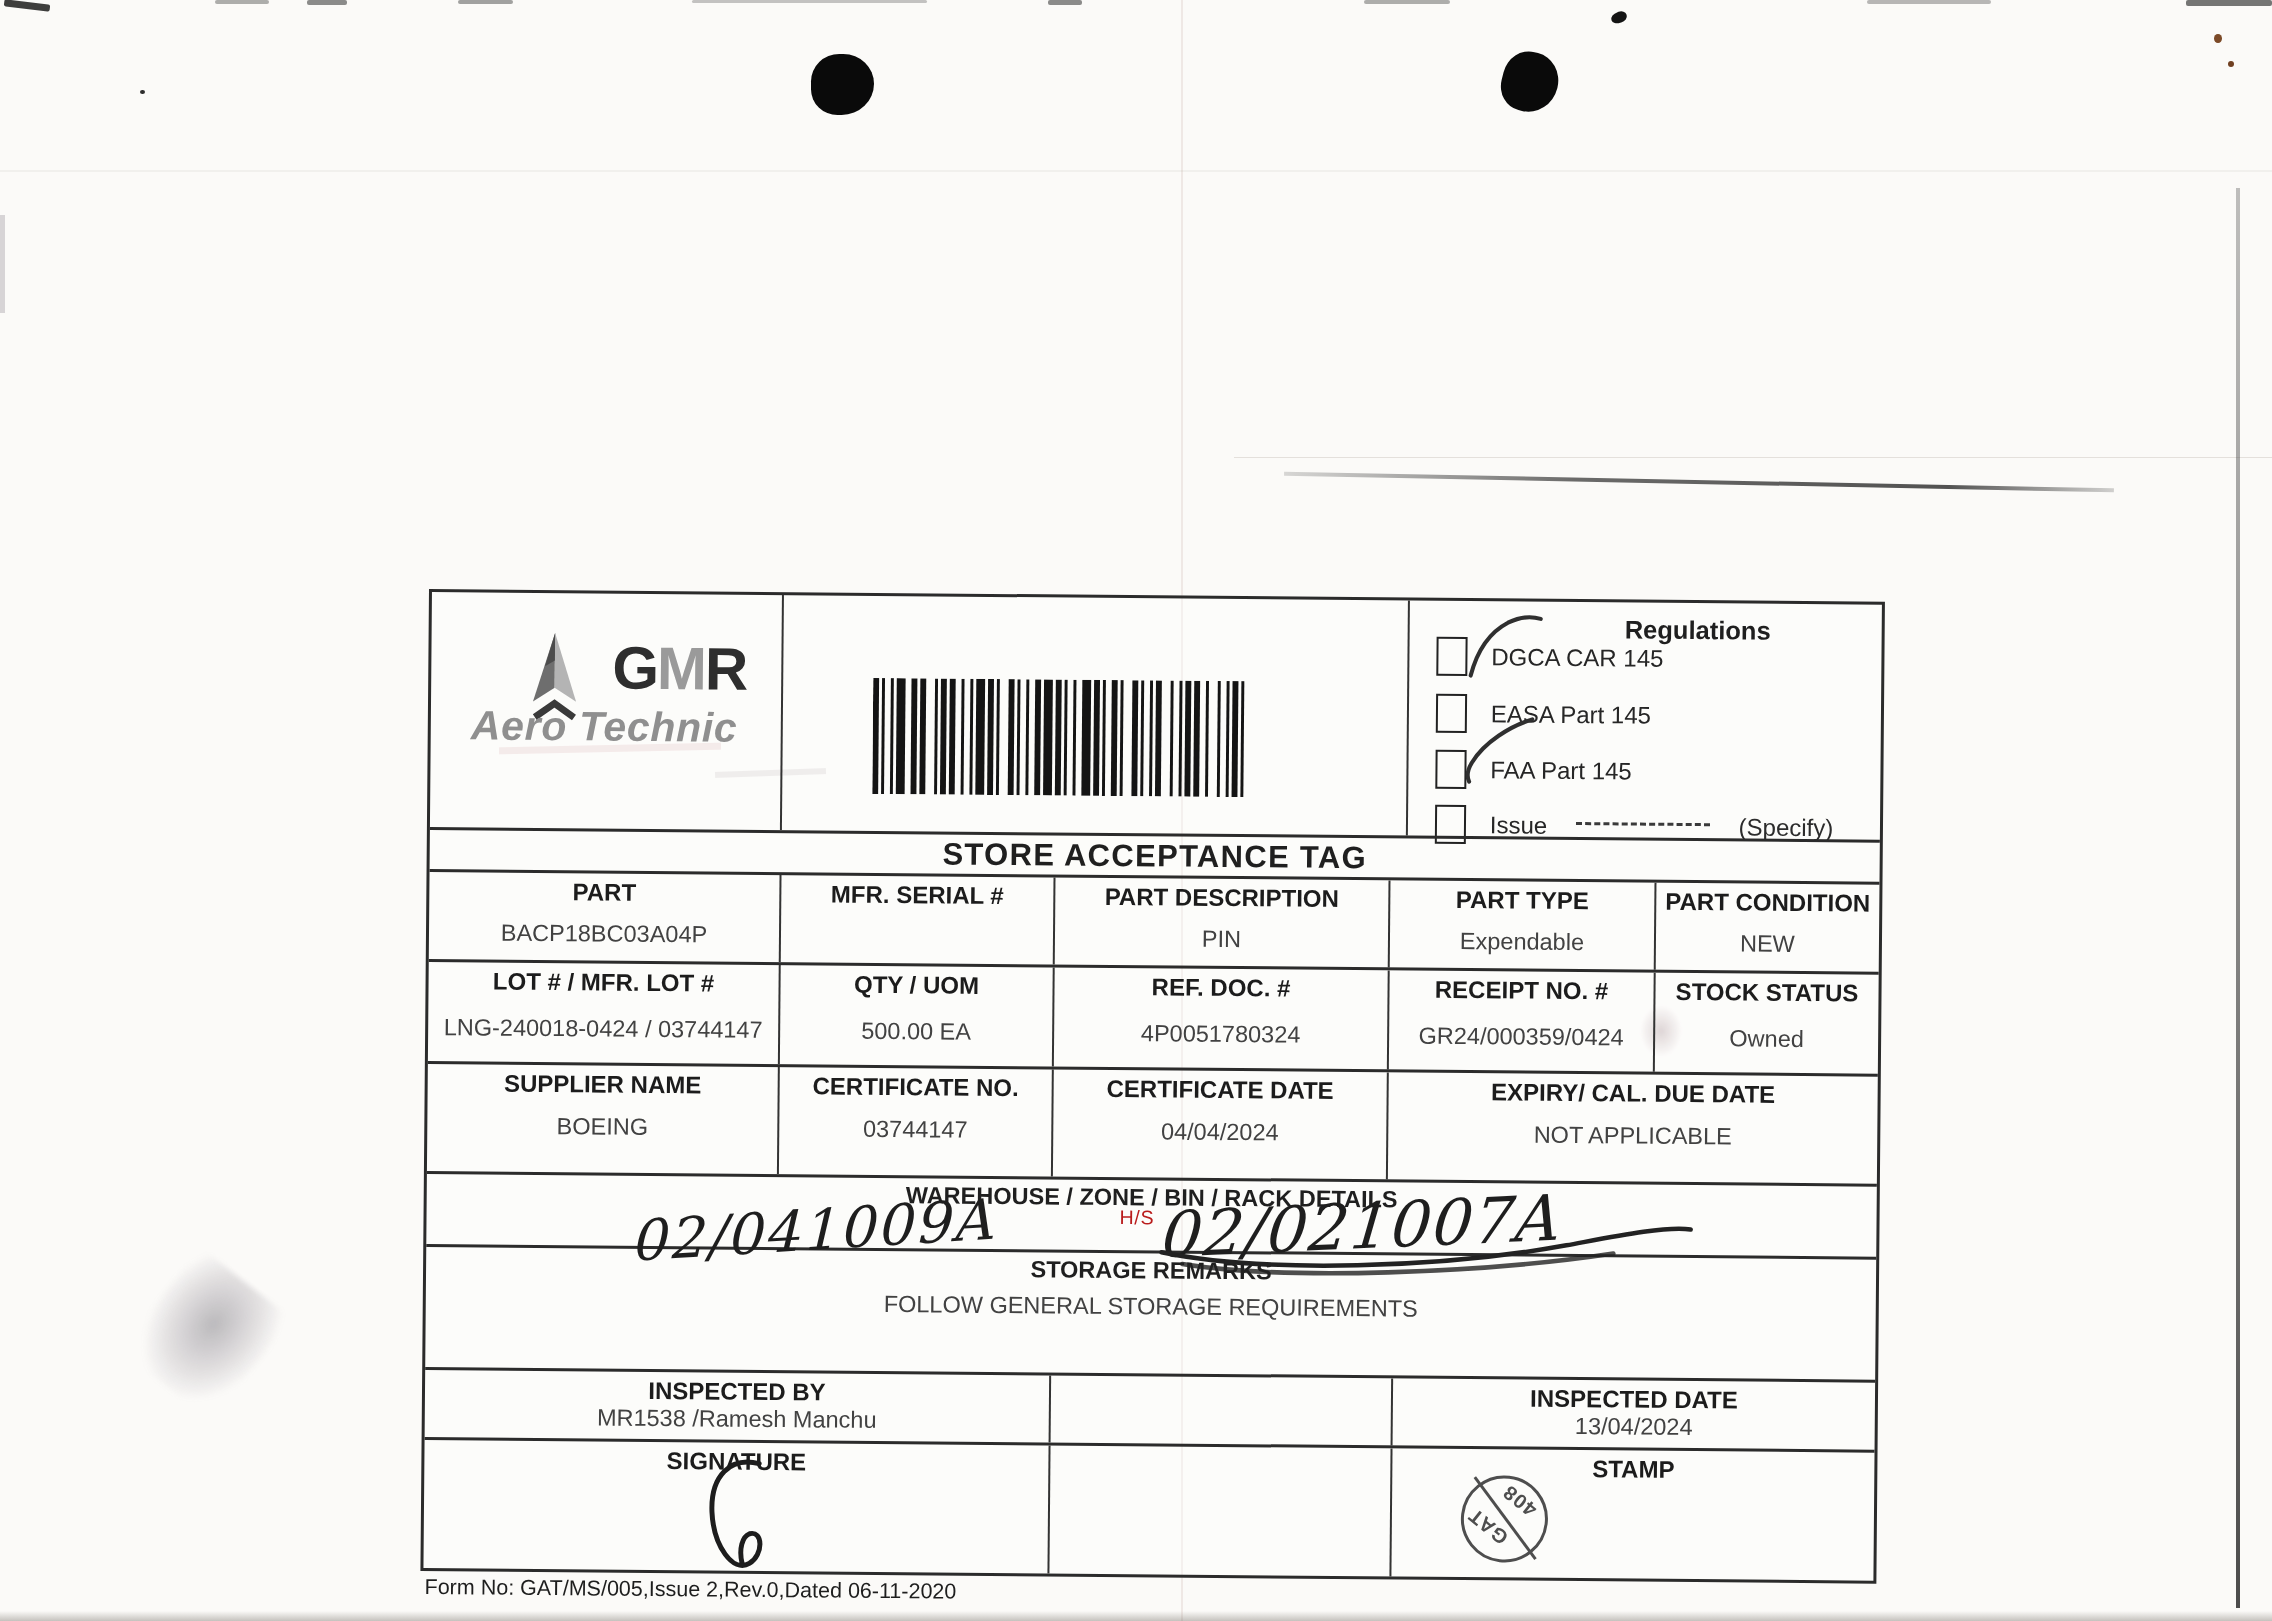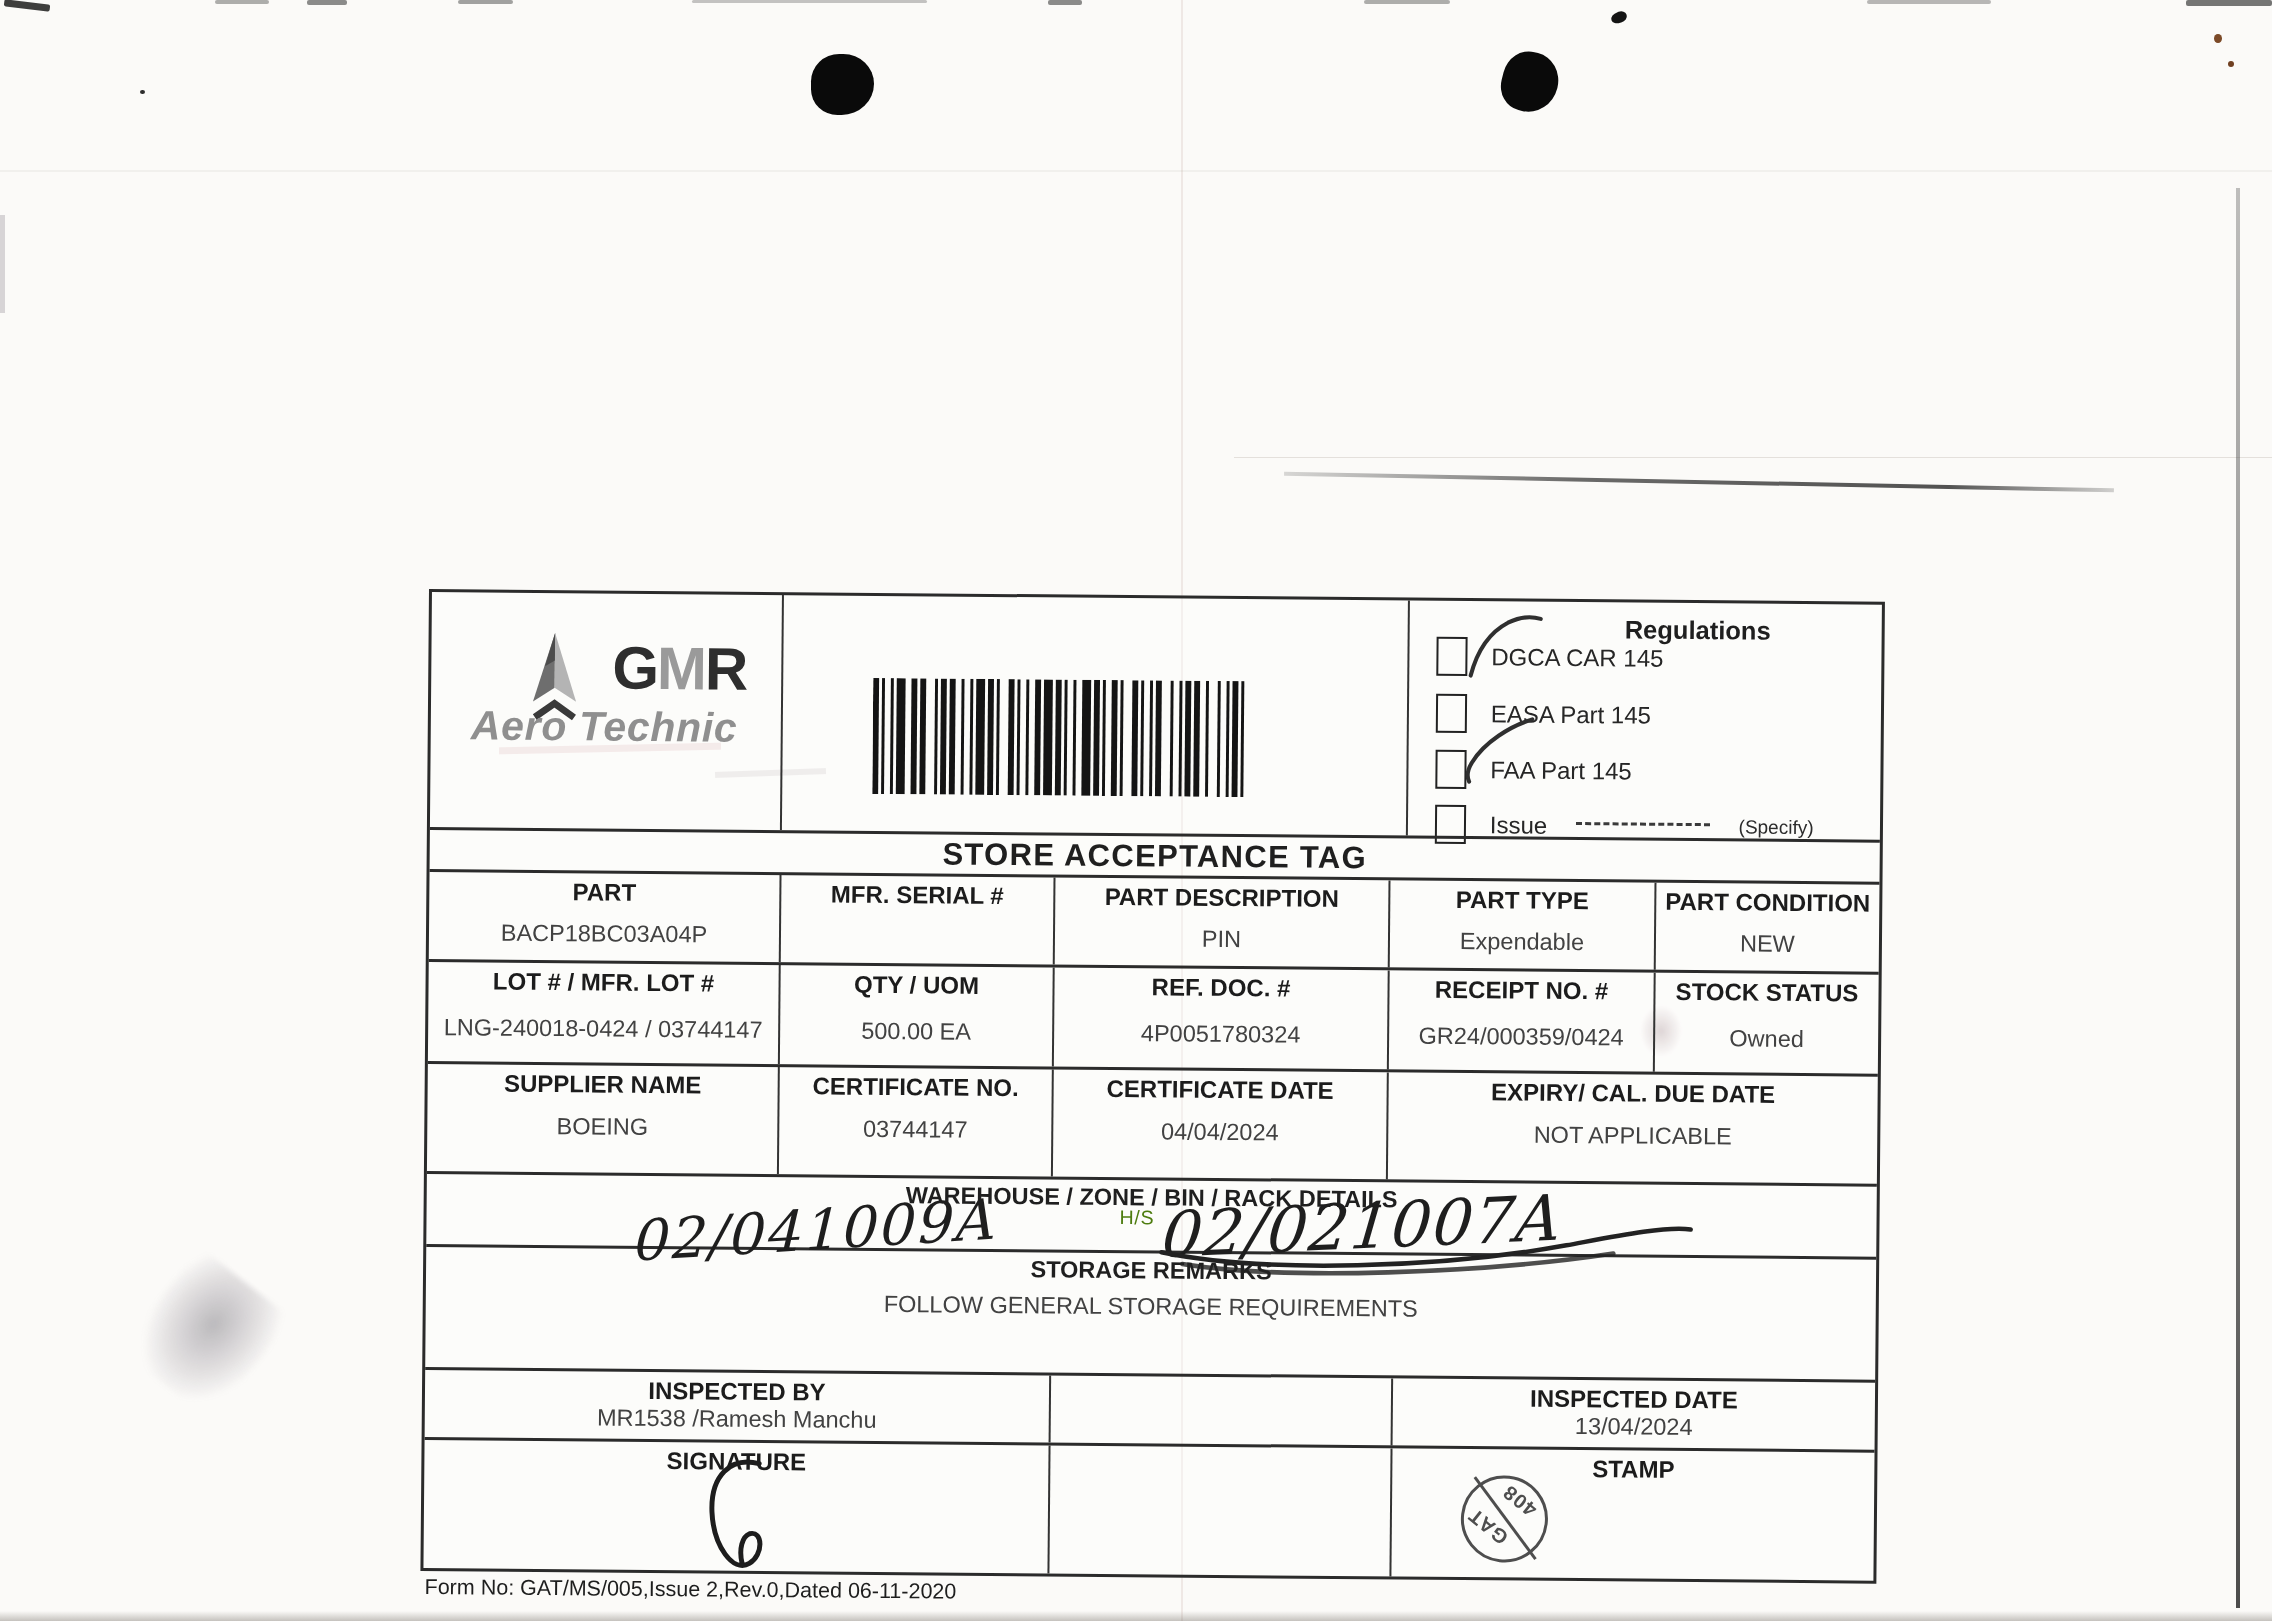--- a/index.html
+++ b/index.html
@@ -99,26 +99,26 @@
                 font-weight:bold; font-size:25.5px; }
   .reg-row { position:absolute; left:27.4px; display:flex; align-items:center; gap:23.5px; }
   .reg-box { width:31px; height:39px; border:2.6px solid #222; box-sizing:border-box; background:transparent; }
   .reg-label { font-size:24px; color:#262626; }
   .rr0 { top:36px; } .rr1 { top:93px; } .rr2 { top:149px; } .rr3 { top:204px; }
   .tick { position:absolute; overflow:visible; stroke:#2f2f2f; stroke-width:6; fill:none; stroke-linecap:round; }
   .tick-1 { left:26px; top:-27.4px; width:85px; height:75px; }
   .tick-2 { left:19.6px; top:-34px; width:82px; height:75px; }
   .dash-line { display:inline-block; width:134px; height:2.6px;
                border-bottom:3.3px dashed #3a3a3a; margin:0 5.2px 6.5px 5.2px; }
-  .specify { font-size:19px; color:#2c2c2c; }
+  .specify { font-size:24px; color:#2c2c2c; }
 
   
   .hand { font-family:"DejaVu Serif", serif; font-style:italic; color:#1e1e1e; position:absolute; white-space:nowrap; }
   .hw-left  { left:208px; top:19.6px; font-size:56px; transform:rotate(-4deg) skewX(-6deg); letter-spacing:2px; }
-  .hs-tag   { position:absolute; left:693px; top:26px; font-size:19.6px; color:#4d7c0f; letter-spacing:0.7px; }
+  .hs-tag   { position:absolute; left:693px; top:26px; font-size:19.6px; color:#b91c1c; letter-spacing:0.7px; }
   .hw-right { left:736px; top:7.8px; font-size:63px; transform:rotate(-3deg) skewX(-8deg); letter-spacing:1.3px; }
   .strike   { position:absolute; left:730px; top:38px; width:542px; height:65px; overflow:visible;
               stroke:#222; stroke-width:7; fill:none; stroke-linecap:round; }
 
   
   .sig-svg { position:absolute; left:279px; top:13px; width:90px; height:127px;
              stroke:#1d1d1d; stroke-width:5.5; fill:none; stroke-linecap:round; }
   .stamp { position:absolute; left:69px; top:26px; width:81px; height:81px;
            border:3.3px solid #4e4e4e; border-radius:50%; transform:rotate(6deg); }
   .stamp-line { position:absolute; left:-10.4px; top:38px; width:102px; height:3.3px;

